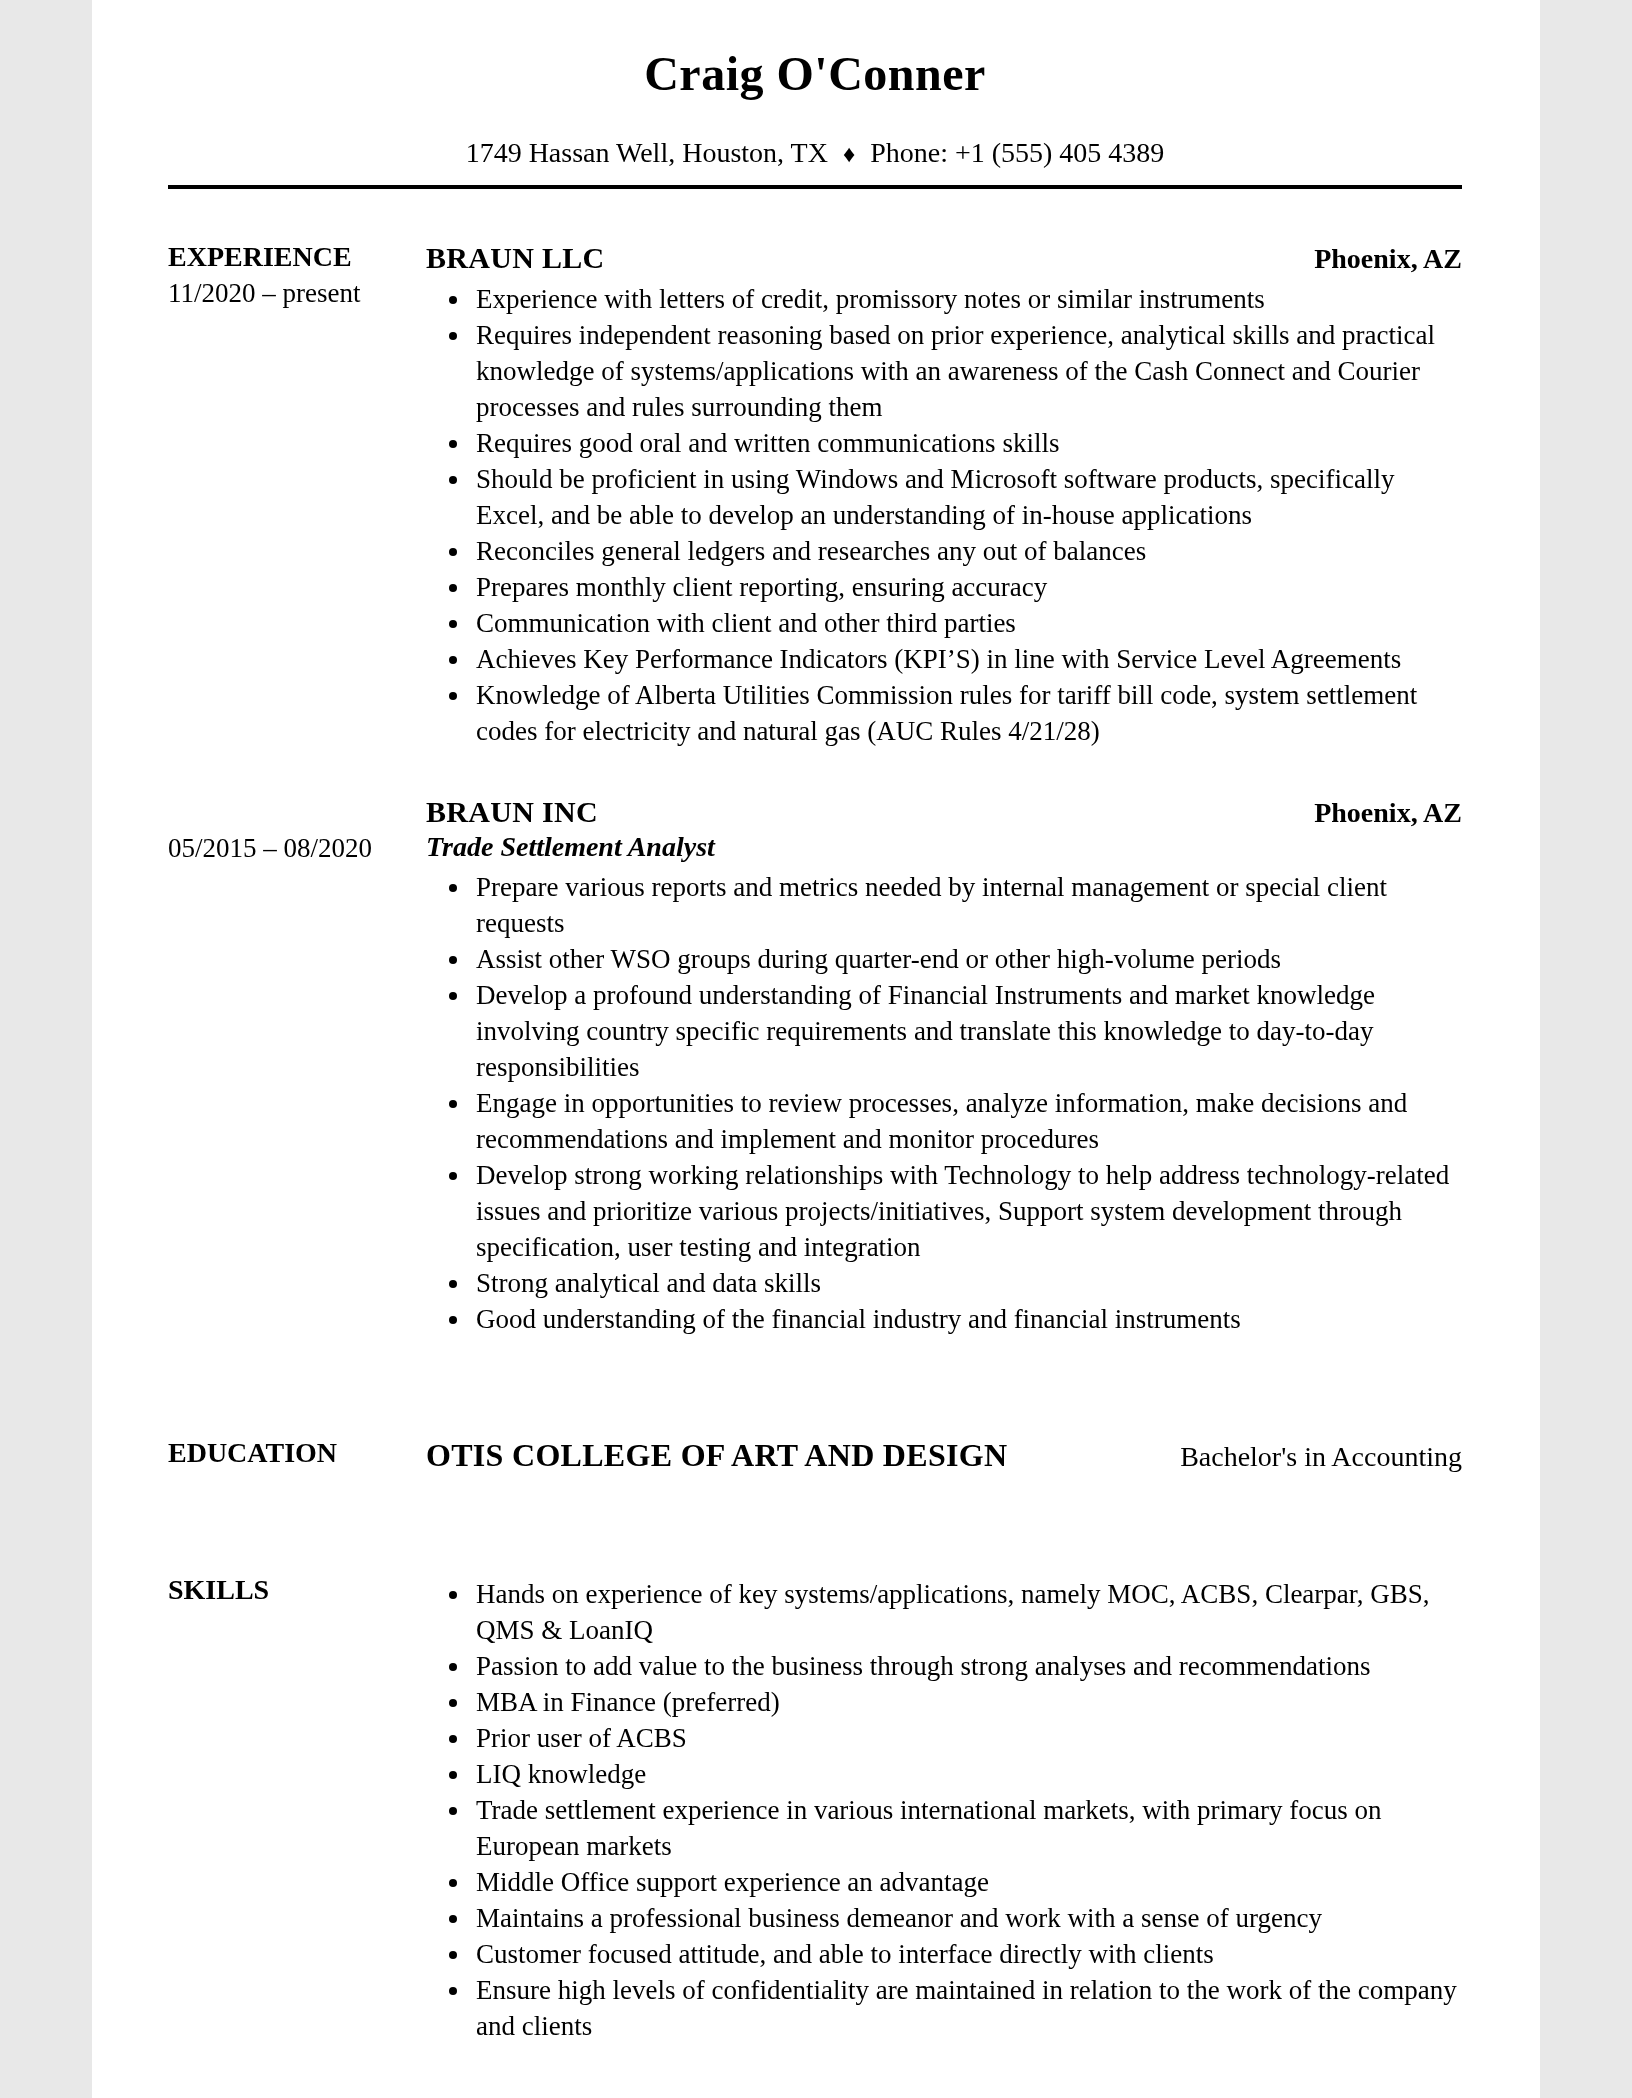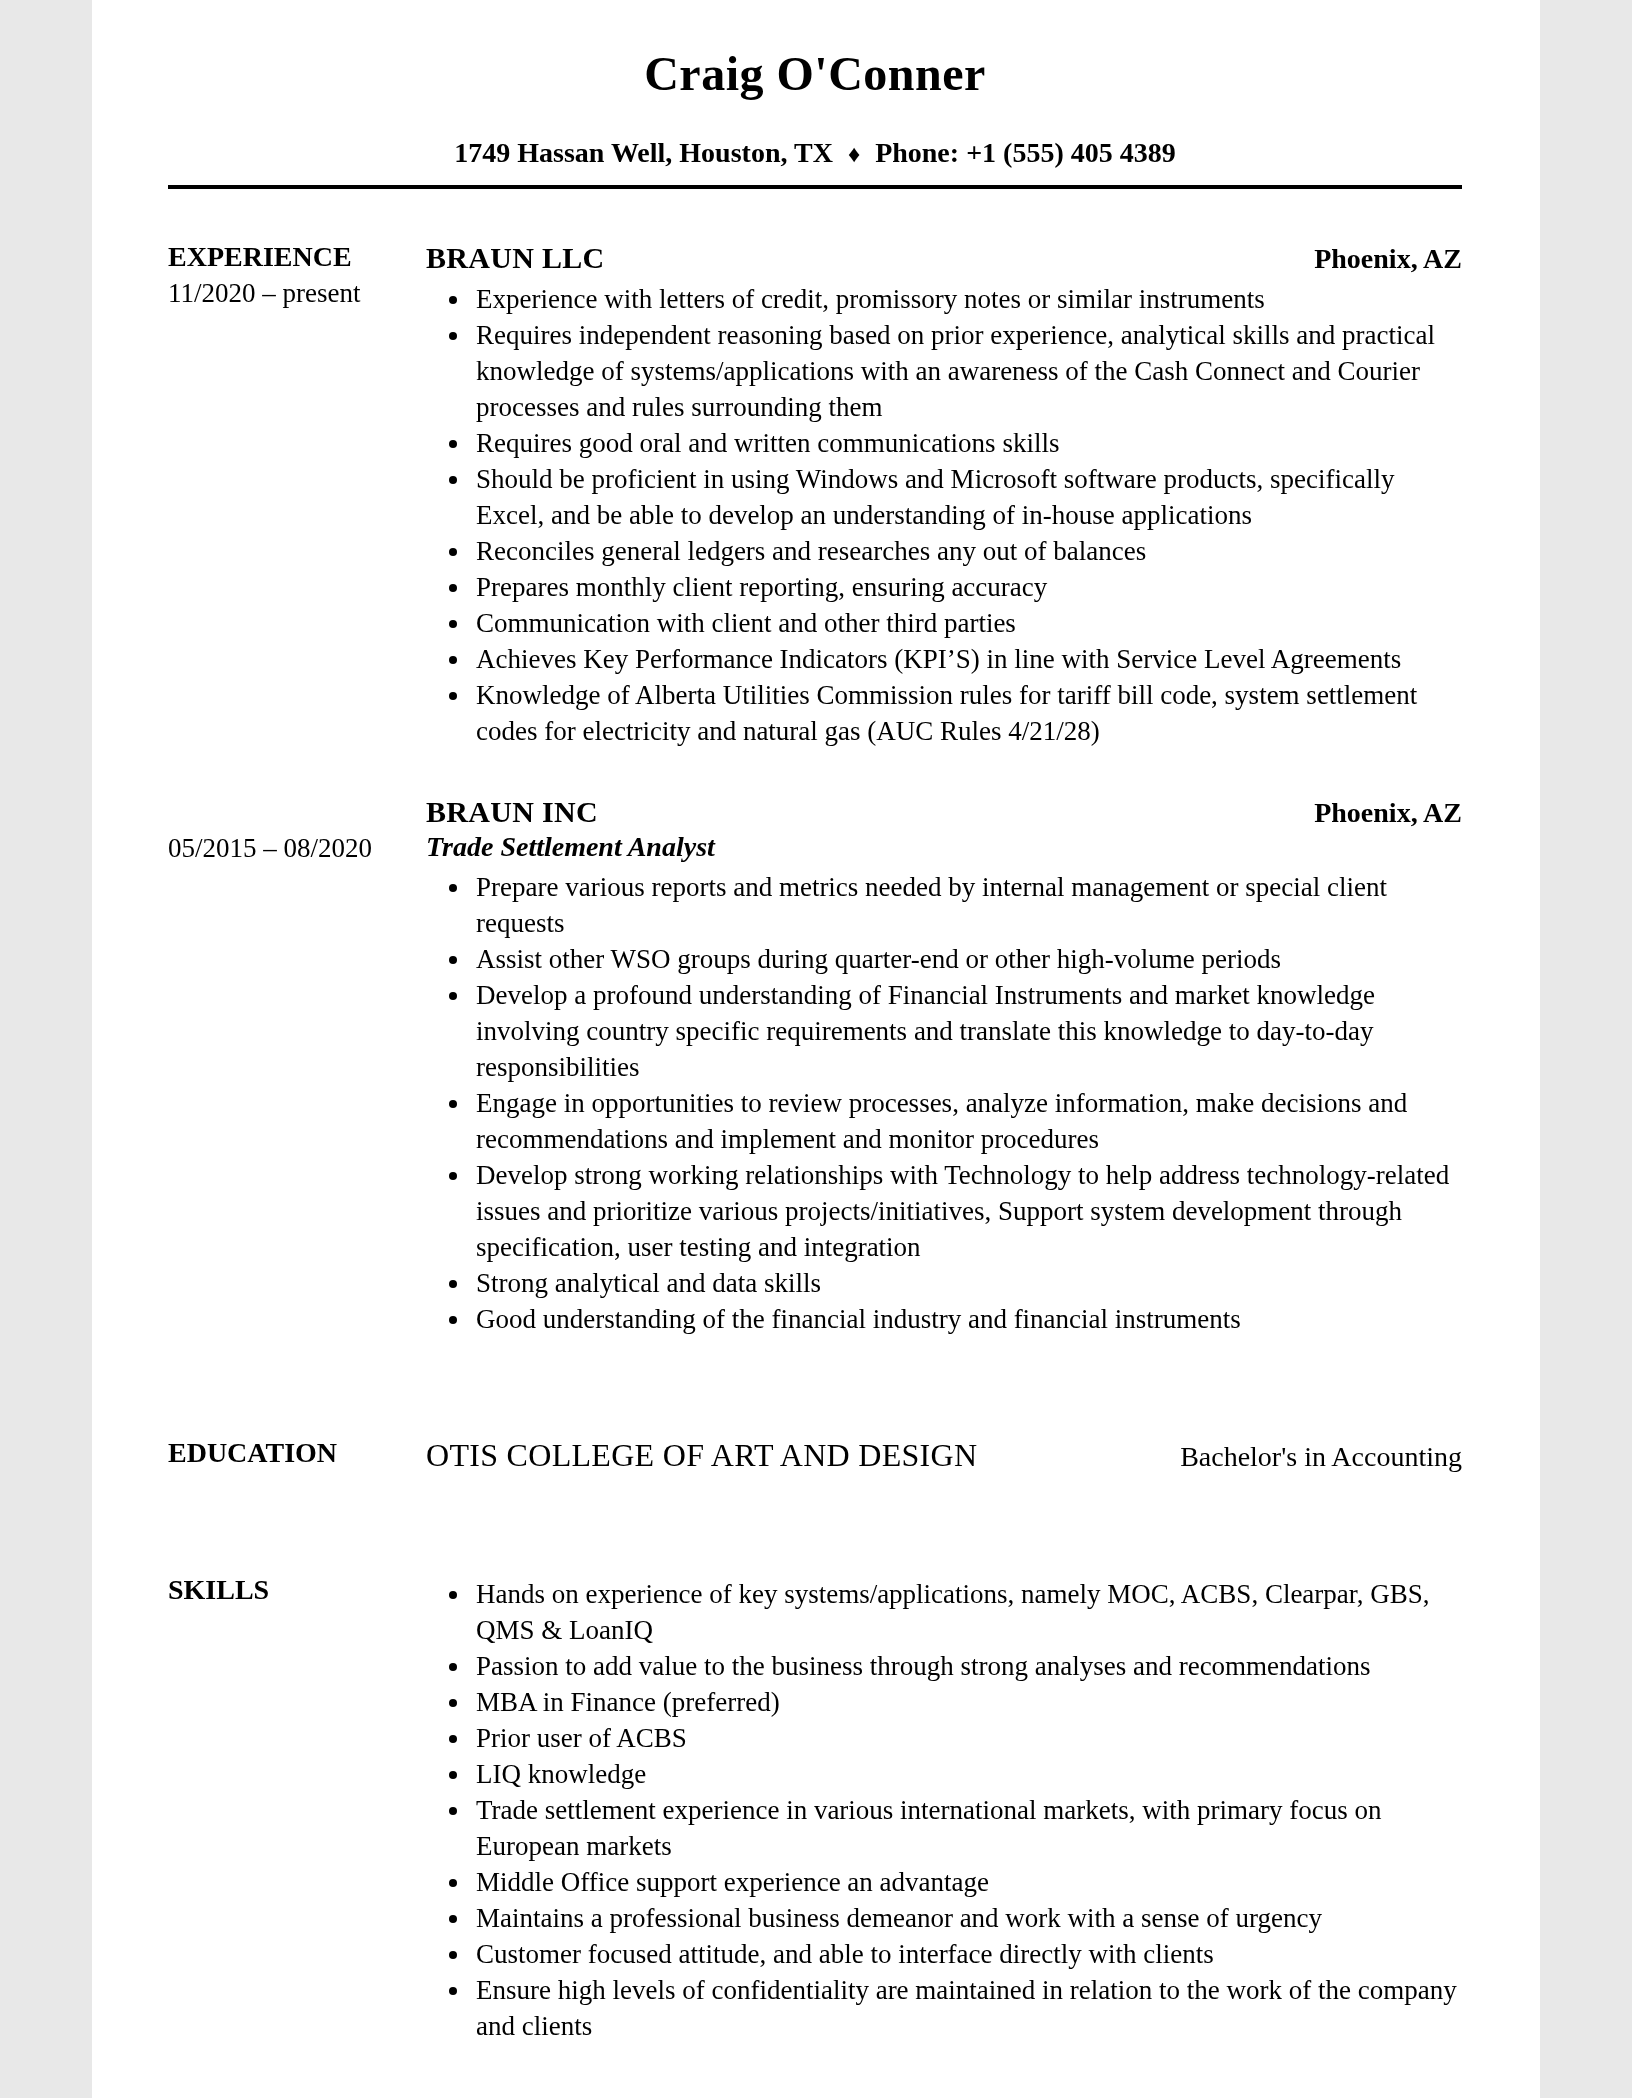--- a/index.html
+++ b/index.html
@@ -9,21 +9,21 @@
     position: relative;
     width: 1448px;
     min-height: 2098px;
     margin: 0 auto;
     background: #ffffff;
     padding: 46px 78px 60px 76px;
   }
   
   .header { text-align: center; }
   .name { font-size: 48px; font-weight: 700; letter-spacing: 0.5px; }
-  .contact { font-size: 28px; font-weight: 700; margin-top: 36px; text-align: center; }
+  .contact { font-size: 28px; font-weight: 400; margin-top: 36px; text-align: center; }
   .contact .sep { padding: 0 8px; font-size: 24px; }
   .rule { border: none; border-top: 4px solid #000; margin-top: 16px; }
 
   
   .section { display: grid; grid-template-columns: 258px 1fr; }
   .section-experience { margin-top: 52px; }
   .section-education { margin-top: 100px; }
   .section-skills { margin-top: 100px; }
 
   .left-col { padding-right: 20px; }
@@ -33,21 +33,21 @@
   .company-row { display: flex; justify-content: space-between; align-items: baseline; }
   .company { font-size: 30px; font-weight: 700; letter-spacing: 0.3px; }
   .location { font-size: 28px; font-weight: 700; }
   .job-title { font-size: 28px; font-weight: 700; font-style: italic; margin-top: 2px; }
 
   ul.bullets { list-style: disc outside; margin: 6px 0 0 0; padding-left: 46px; }
   ul.bullets li { font-size: 27px; line-height: 36px; padding-left: 4px; }
 
   
   .edu-row { display: flex; justify-content: space-between; align-items: baseline; }
-  .school { font-size: 32px; font-weight: 400; letter-spacing: 0.3px; }
+  .school { font-size: 32px; font-weight: 700; letter-spacing: 0.3px; }
   .degree { font-size: 28px; font-weight: 400; }
 </style>
 </head>
 <body>
 
 <div class="page">
 
   <div class="header">
     <div class="name">Craig O'Conner</div>
     <div class="contact">

